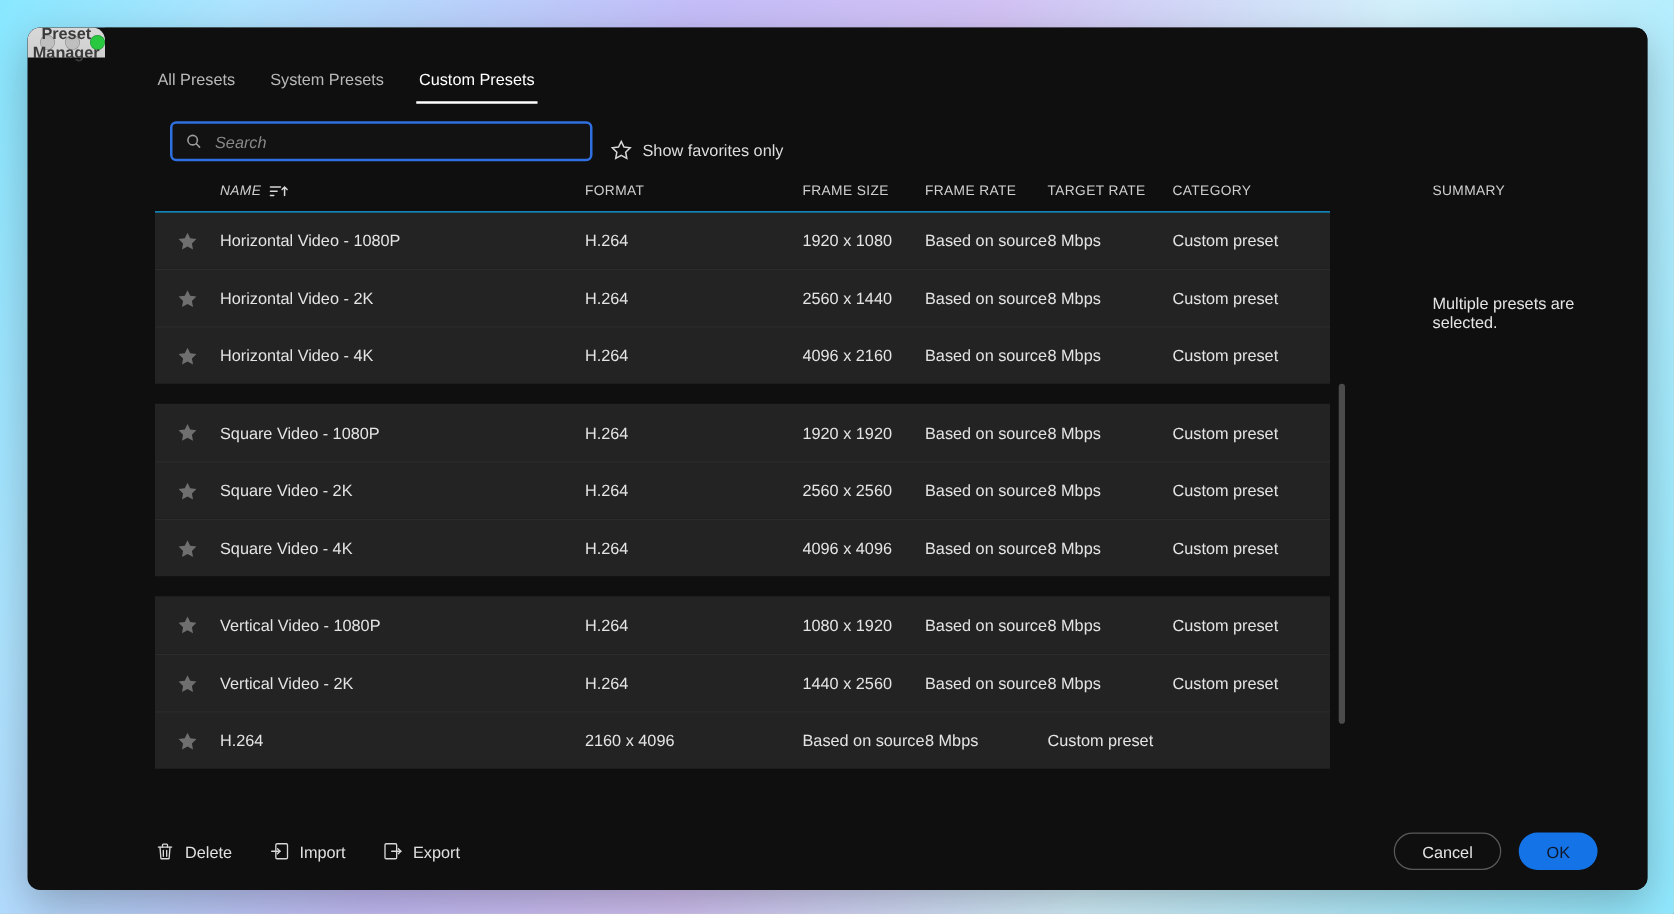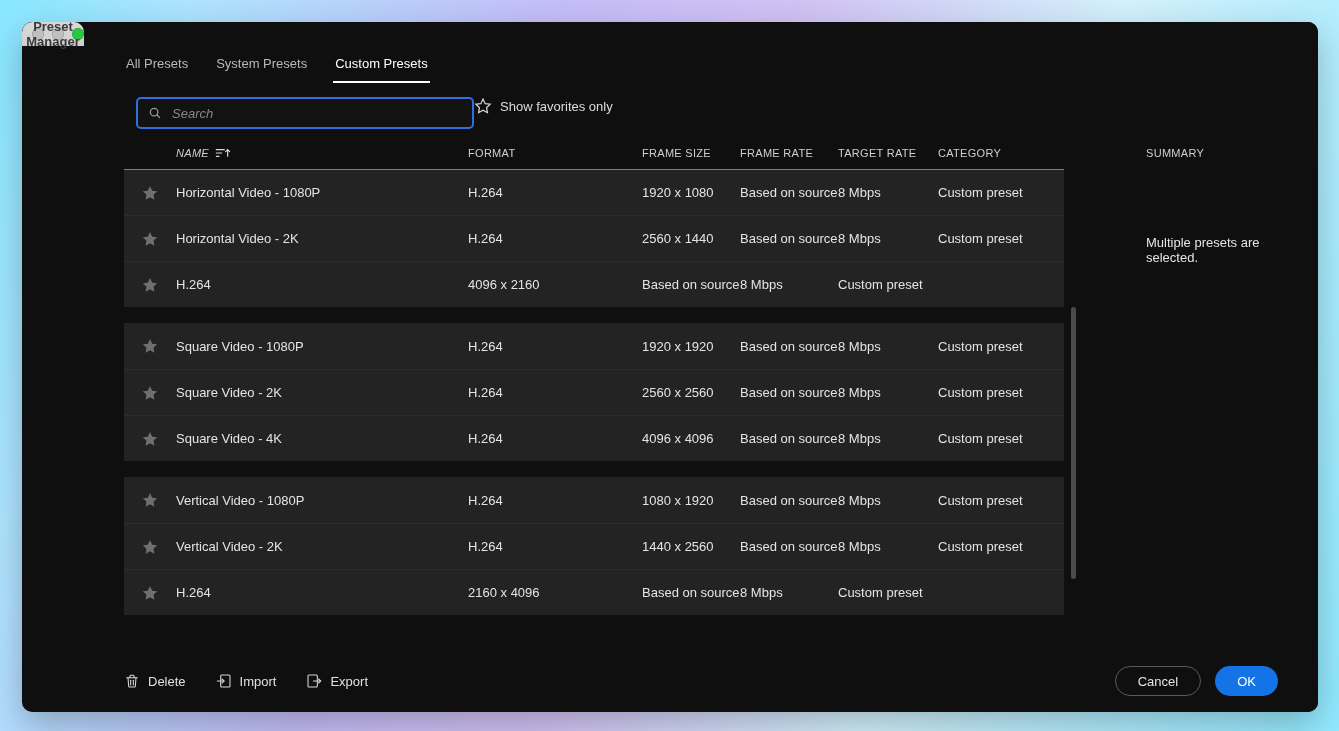--- a/index.html
+++ b/index.html
@@ -22,21 +22,21 @@
   .traffic { display: flex; gap: 8px; margin-left: 10px; }
   .traffic .dot { width: 12px; height: 12px; border-radius: 50%; box-shadow: inset 0 0 0 .5px rgba(0,0,0,.25); }
   .dot.red { background: #bfbfbf; }
   .dot.yellow { background: #bfbfbf; }
   .dot.green { background: #28c840; }
   .title { position: absolute; left: 0; right: 0; text-align: center; font-size: 13px; color: #3a3a3a; font-weight: 600; }
   .content { flex: 1; background: #0f0f0f; display: flex; flex-direction: column; padding: 34px 0 0 0; }
   .tabs { display: flex; gap: 24px; padding: 0 40px; }
   .tab { font-size: 13px; color: #b9b9b9; padding: 0 2px 10px 2px; cursor: pointer; }
   .tab.active { color: #fff; border-bottom: 2px solid #fff; }
-  .toolbar-row { display: flex; align-items: flex-start; padding: 14px 40px 0 52px; }
+  .toolbar-row { display: flex; align-items: flex-end; gap: 14px; padding: 14px 40px 0 52px; }
   .search {
     width: 338px; height: 32px; border: 2px solid #2f6fe0; border-radius: 5px;
     background: #121212; display: flex; align-items: center; padding: 0 10px; gap: 10px;
   }
   .search input {
     flex: 1; background: transparent; border: none; outline: none; color: #ddd;
     font-size: 13px; font-style: italic;
   }
   .search input::placeholder { color: #888; font-style: italic; }
   .fav-toggle { display: flex; align-items: center; gap: 8px; color: #ddd; font-size: 13px; cursor: pointer; }
@@ -65,21 +65,21 @@
     justify-content: space-between;
   }
   .actions-left { display: flex; gap: 30px; }
   .act { display: flex; align-items: center; gap: 8px; color: #e0e0e0; font-size: 13px; cursor: pointer; }
   .actions-right { display: flex; gap: 14px; align-items: center; }
   .btn {
     height: 30px; padding: 0 22px; border-radius: 16px; font-size: 13px; font-weight: 400;
     display: flex; align-items: center; justify-content: center; cursor: pointer; border: none;
   }
   .btn-cancel { background: transparent; color: #e4e4e4; border: 1.5px solid #5a5a5a; }
-  .btn-ok { background: #1473e6; color: #ffffff; }
+  .btn-ok { background: #1473e6; color: #0f172a; }
   svg { display: block; }
 </style>
 </head>
 <body>
 
 <div class="window">
 
   <div class="titlebar">
     <div class="traffic">
       <div class="dot red"></div>
@@ -166,20 +166,21 @@
               <div class="tcell">Based on source</div>
               <div class="tcell">8 Mbps</div>
               <div class="tcell">Custom preset</div>
             </div>
             <div class="trow selected">
               <div class="star-cell">
                 <svg width="18" height="18" viewBox="0 0 24 24" fill="#6f6f6f">
                   <polygon points="12 2.8 14.9 8.9 21.5 9.7 16.7 14.3 17.9 20.9 12 17.7 6.1 20.9 7.3 14.3 2.5 9.7 9.1 8.9 12 2.8"></polygon>
                 </svg>
               </div>
+              <div class="tcell">Horizontal Video - 4K</div>
               <div class="tcell">H.264</div>
               <div class="tcell">4096 x 2160</div>
               <div class="tcell">Based on source</div>
               <div class="tcell">8 Mbps</div>
               <div class="tcell">Custom preset</div>
             </div>
             <div class="group-gap"></div>
             <div class="trow selected gapstart">
               <div class="star-cell">
                 <svg width="18" height="18" viewBox="0 0 24 24" fill="#6f6f6f">

